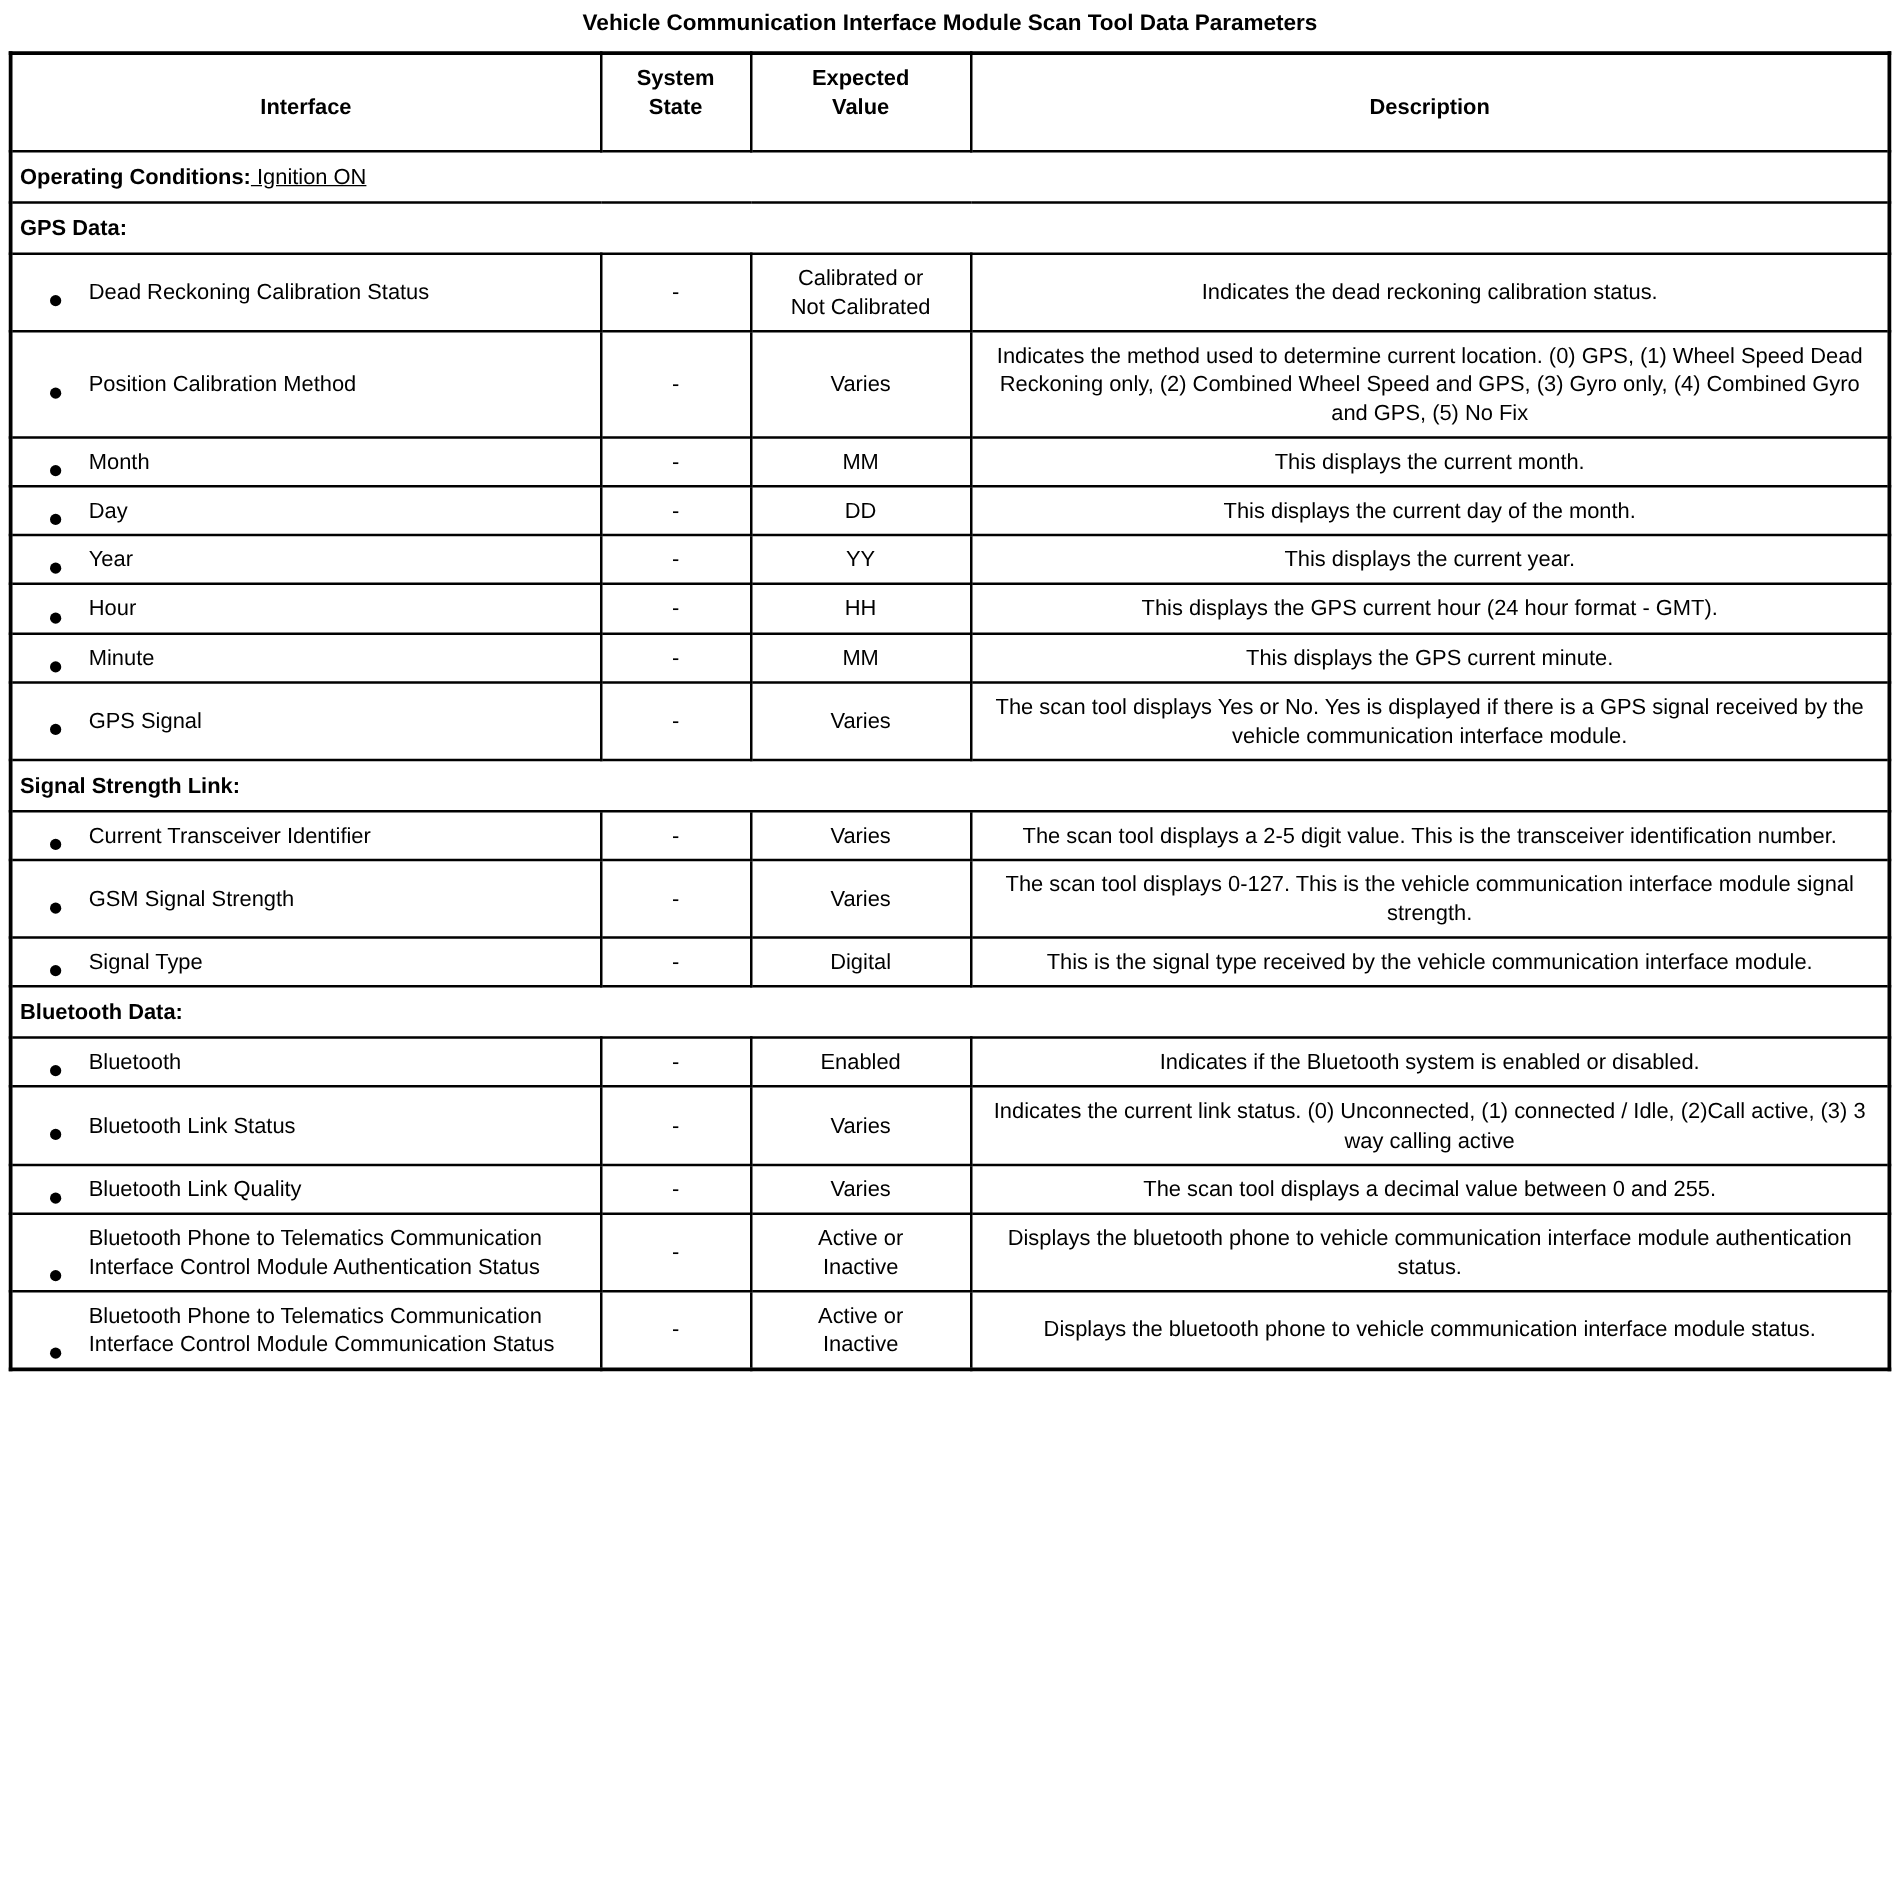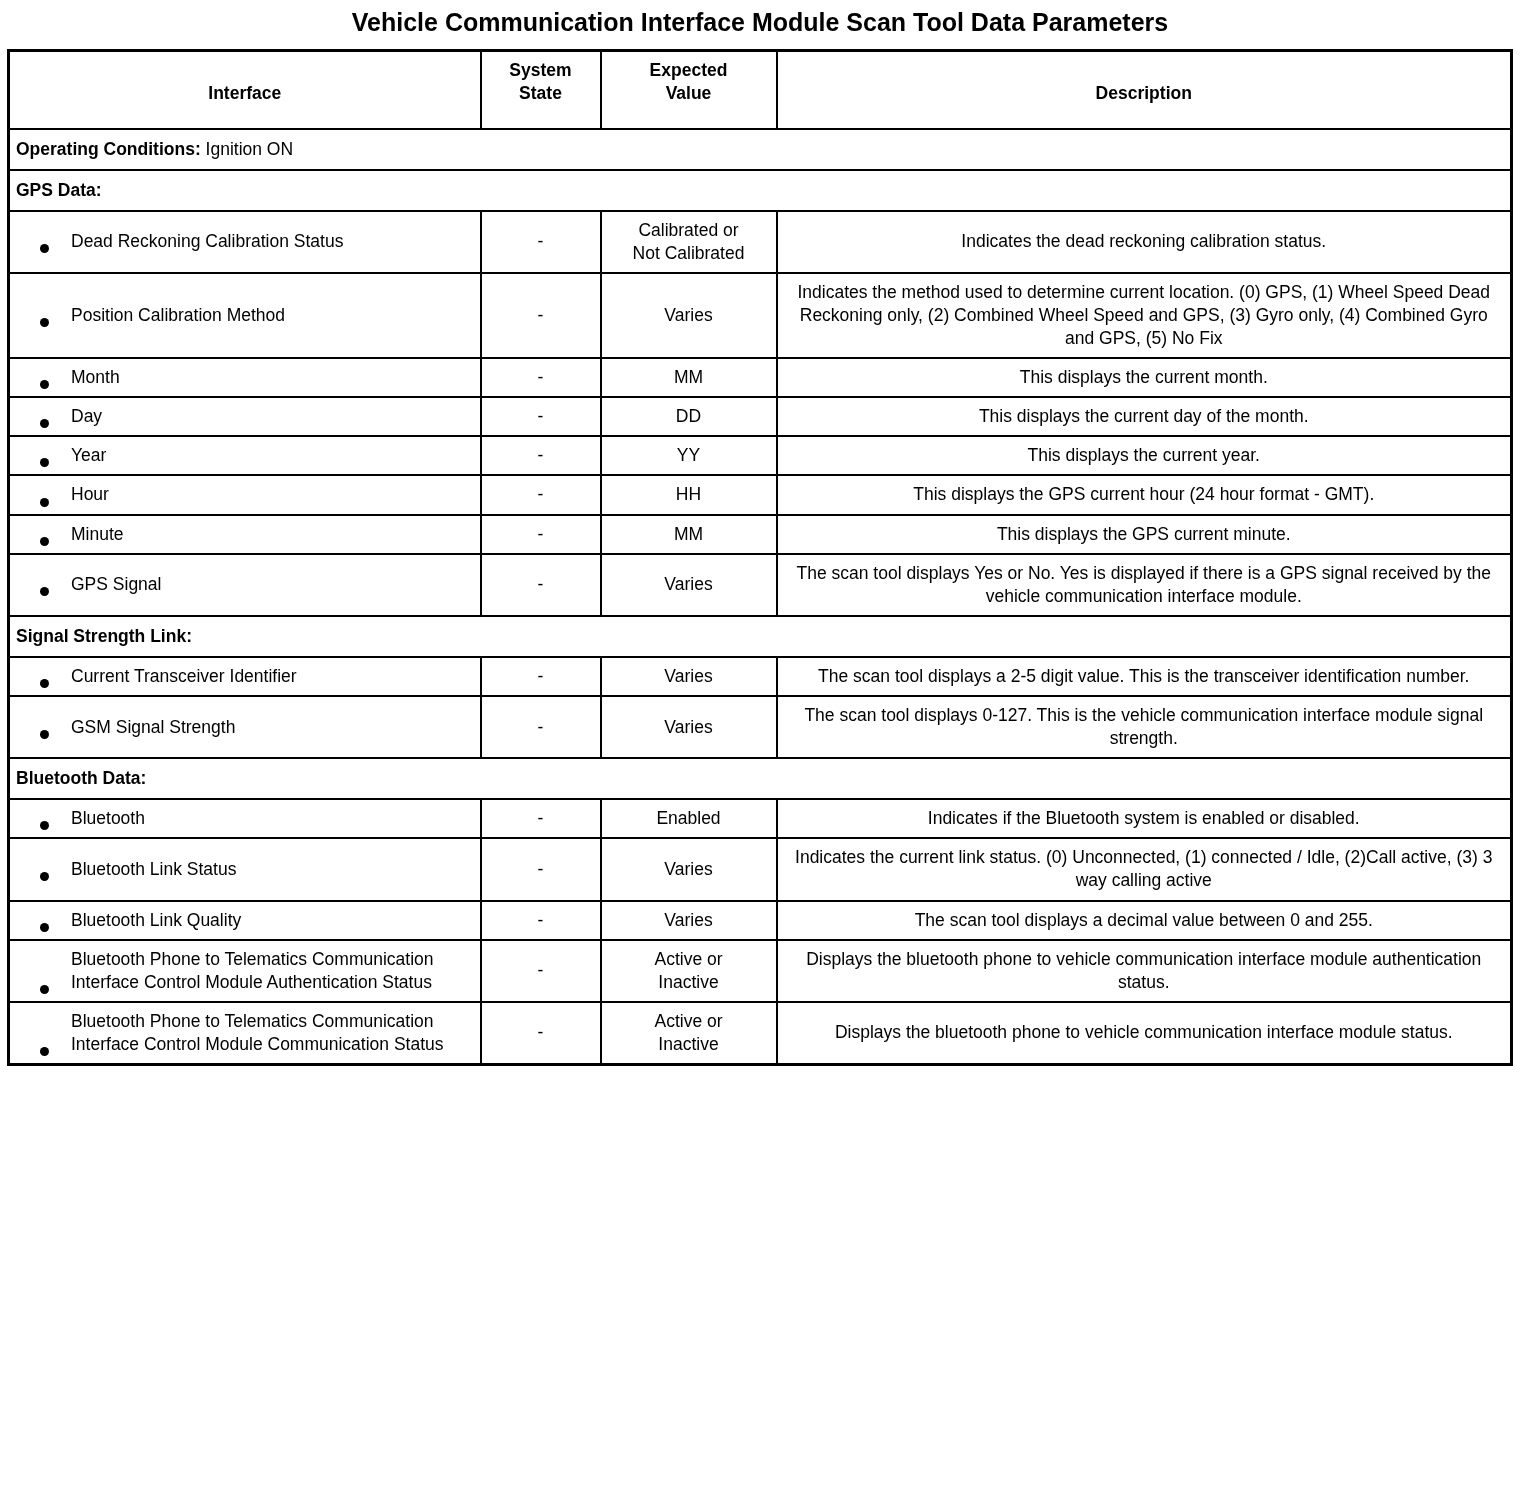--- a/index.html
+++ b/index.html
@@ -5,21 +5,21 @@
   * { box-sizing: border-box; }
   html, body { margin: 0; padding: 0; background: #ffffff; }
   body {
     width: 1520px;
     font-family: "Liberation Sans", sans-serif;
     color: #000;
     -webkit-font-smoothing: antialiased;
   }
   .page { padding: 2px 7px 10px 7px; }
   .title {
-    font-size: 25px;
+    font-size: 18px;
     font-weight: 700;
     text-align: center;
     margin: 6px 0 12px 0;
   }
   table.params-table {
     width: 1506px;
     border-collapse: collapse;
     table-layout: fixed;
     border: 3px solid #000;
   }
@@ -38,21 +38,21 @@
     padding-bottom: 22px;
   }
   thead th .hdr { display: inline-block; }
   thead th.col-system-state .hdr { max-width: 72px; }
   thead th.col-expected-value .hdr { max-width: 92px; }
   tbody td { vertical-align: middle; }
   td.section-cell, td.condition-cell {
     font-weight: 700;
     padding: 8px 6px;
   }
-  td.condition-cell .cond-value { font-weight: 400; }
+  td.condition-cell .cond-value { font-weight: 400; text-decoration: underline; }
   td.param-cell { padding-left: 8px; padding-right: 10px; }
   .param-inner { display: flex; align-items: flex-end; }
   .bullet {
     flex: 0 0 auto;
     width: 9px; height: 9px;
     border-radius: 50%;
     background: #000;
     margin: 7px 0 0 22px;
   }
   .param-text { margin-left: 22px; }
@@ -194,20 +194,31 @@
             <div class="param-inner">
               <span class="bullet"></span>
               <span class="param-text">GSM Signal Strength</span>
             </div>
           </td>
           <td class="center">-</td>
           <td class="center expected-cell"><span class="ev">Varies</span></td>
           <td class="desc-cell">The scan tool displays 0-127. This is the vehicle communication interface module signal strength.</td>
         </tr>
         <tr>
+          <td class="param-cell">
+            <div class="param-inner">
+              <span class="bullet"></span>
+              <span class="param-text">Signal Type</span>
+            </div>
+          </td>
+          <td class="center">-</td>
+          <td class="center expected-cell"><span class="ev">Digital</span></td>
+          <td class="desc-cell">This is the signal type received by the vehicle communication interface module.</td>
+        </tr>
+        <tr>
           <td colspan="4" class="section-cell">Bluetooth Data:</td>
         </tr>
         <tr>
           <td class="param-cell">
             <div class="param-inner">
               <span class="bullet"></span>
               <span class="param-text">Bluetooth</span>
             </div>
           </td>
           <td class="center">-</td>

